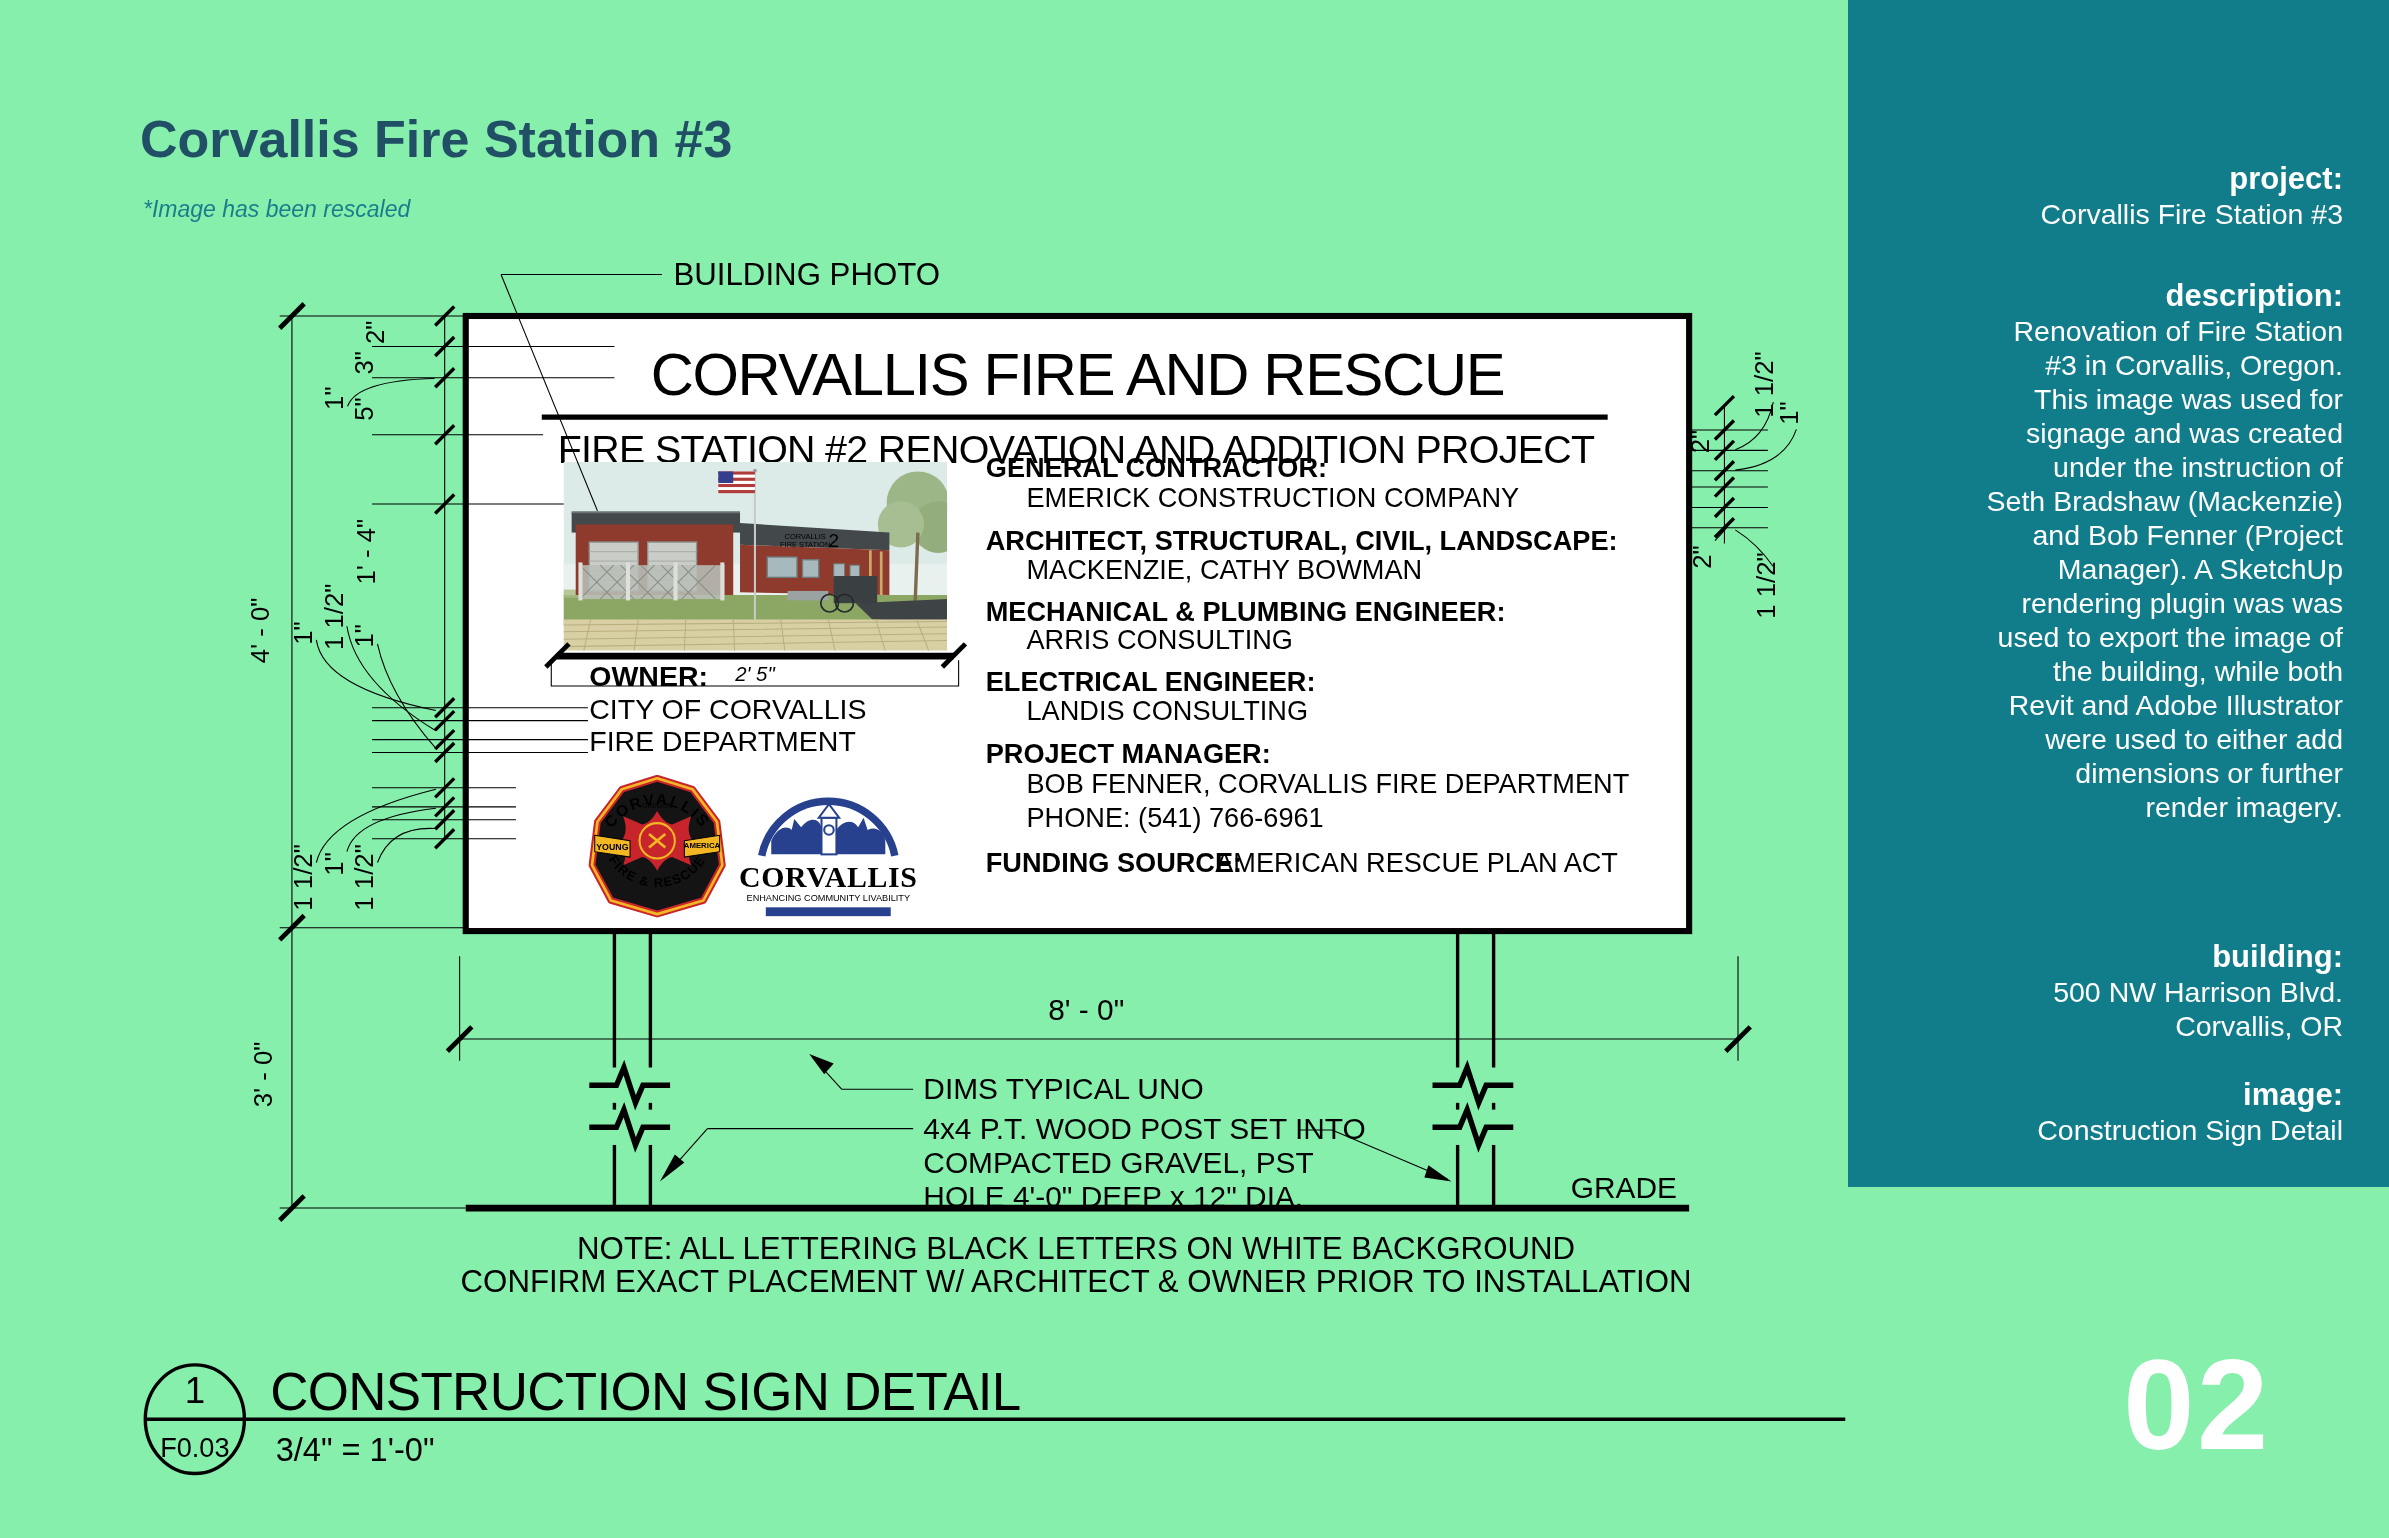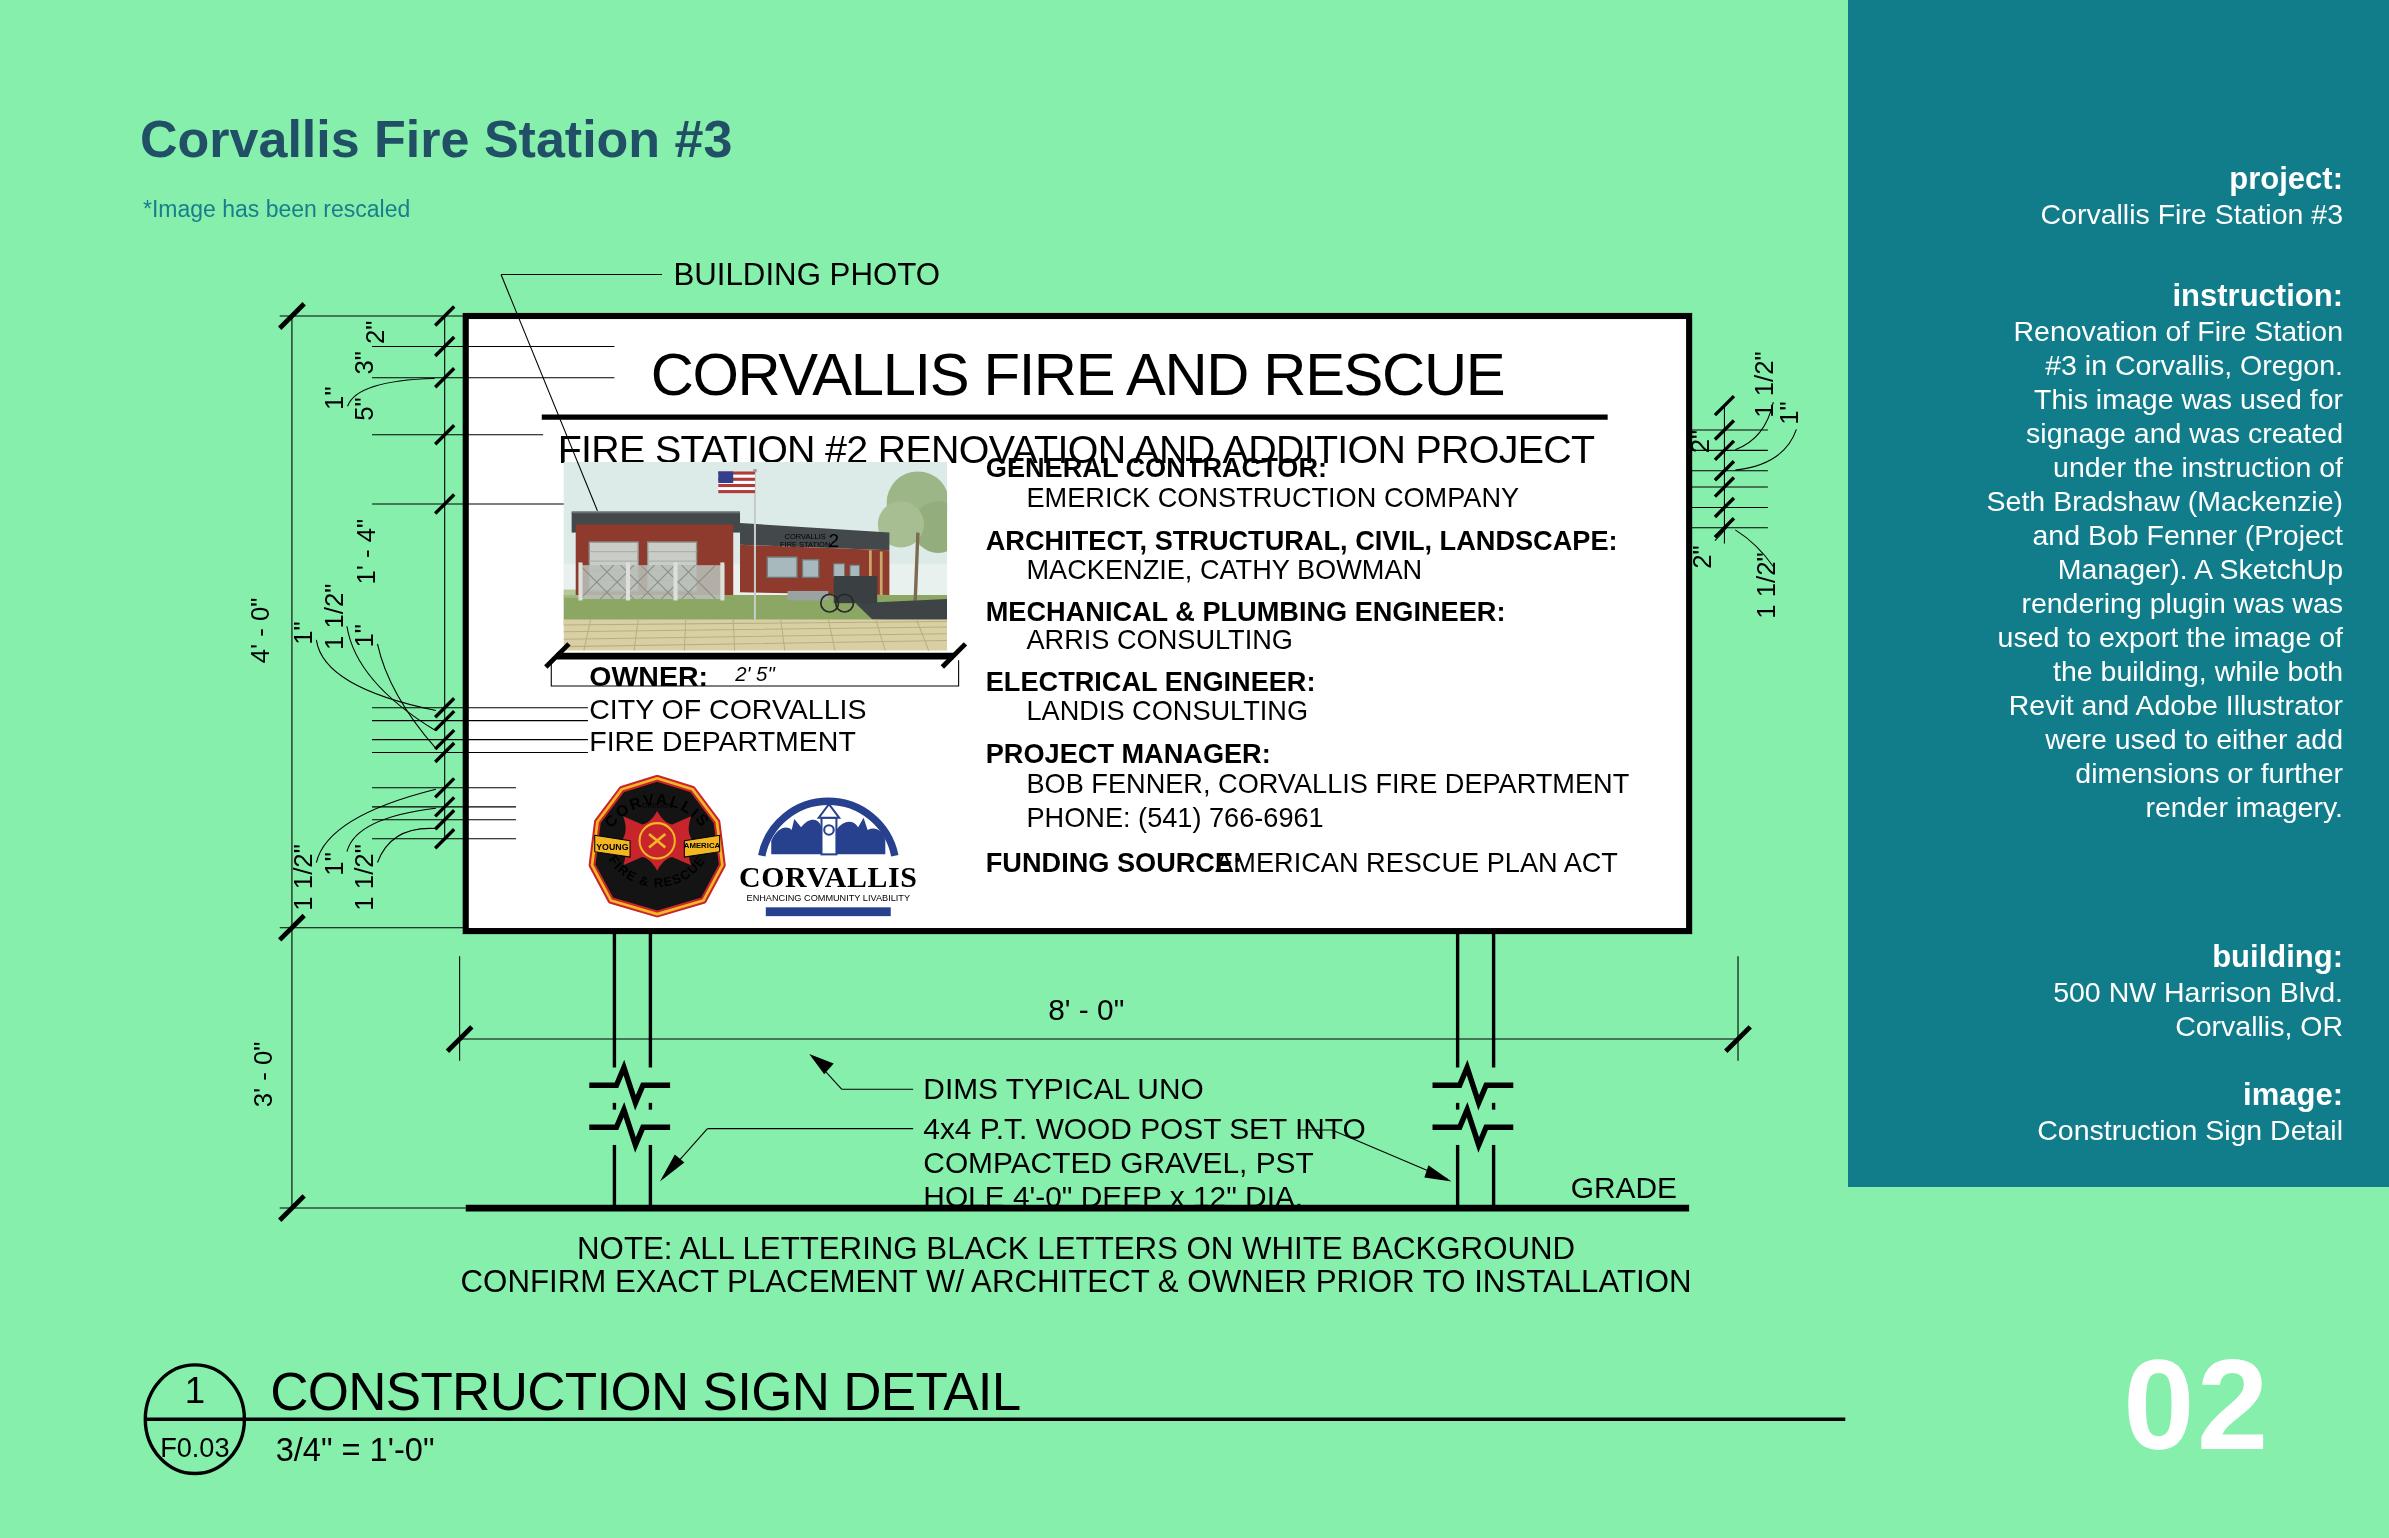--- a/index.html
+++ b/index.html
@@ -1,18 +1,18 @@
 <!DOCTYPE html>
 <html style="--sidebar-teal: #117D8B; --title-teal: #204F66; --note-teal: #1A7D8C; --badge-red: #C8242C; --badge-yellow: #F2B722; --city-blue: #27418F; --building-red: #8E3A2C;font-size:11px"><head>
 <meta charset="utf-8">
 <style>
   html,body{margin:0;padding:0;background:#ffffff;}
   .stage{position:relative;width:2389px;height:1539px;background:#86efac;overflow:hidden;font-family:"Liberation Sans",sans-serif;}
   .doc-title{position:absolute;left:140px;top:109px;font-size:52px;font-weight:bold;letter-spacing:0px;color:var(--title-teal,#204F66);}
-  .doc-note{position:absolute;left:143px;top:196px;font-size:23px;color:var(--note-teal,#1A7D8C);}
+  .doc-note{position:absolute;left:143px;top:196px;font-size:23px;font-style:italic;color:var(--note-teal,#1A7D8C);}
   .drawing-svg{position:absolute;left:0;top:0;}
   .sidebar{position:absolute;left:1848px;top:0;width:541px;height:1187px;background:var(--sidebar-teal,#117D8B);color:#fff;padding-left:31px;}
   .sb-block{position:absolute;left:27px;right:77px;text-align:right;}
   .sb-label{font-weight:bold;font-size:31px;line-height:37px;}
   .sb-value{font-size:28.5px;line-height:34px;white-space:pre-line;}
   .page-num{position:absolute;right:149px;top:1341px;font-size:128px;line-height:1;font-weight:bold;letter-spacing:2.7px;}
   svg text{font-family:"Liberation Sans",sans-serif;fill:#000;}
   svg .b{font-weight:bold;}
   svg .serif{font-family:"Liberation Serif",serif;}
   .hair{stroke:#000;stroke-width:1.6;}
@@ -334,21 +334,21 @@
       <text x="406" y="2152" font-size="48">3/4" = 1'-0"</text>
     </g>
   </svg>
 
   <div class="sidebar">
     <div class="sb-block" style="top:160px">
       <div class="sb-label">project:</div>
       <div class="sb-value">Corvallis Fire Station #3</div>
     </div>
     <div class="sb-block" style="top:277px">
-      <div class="sb-label">instruction:</div>
+      <div class="sb-label">description:</div>
       <div class="sb-value">Renovation of Fire Station
 #3 in Corvallis,  Oregon.
 This image was used for
 signage and was created
 under the instruction of
 Seth Bradshaw (Mackenzie)
 and Bob Fenner (Project
 Manager).  A SketchUp
 rendering plugin was was
 used to export the image of

